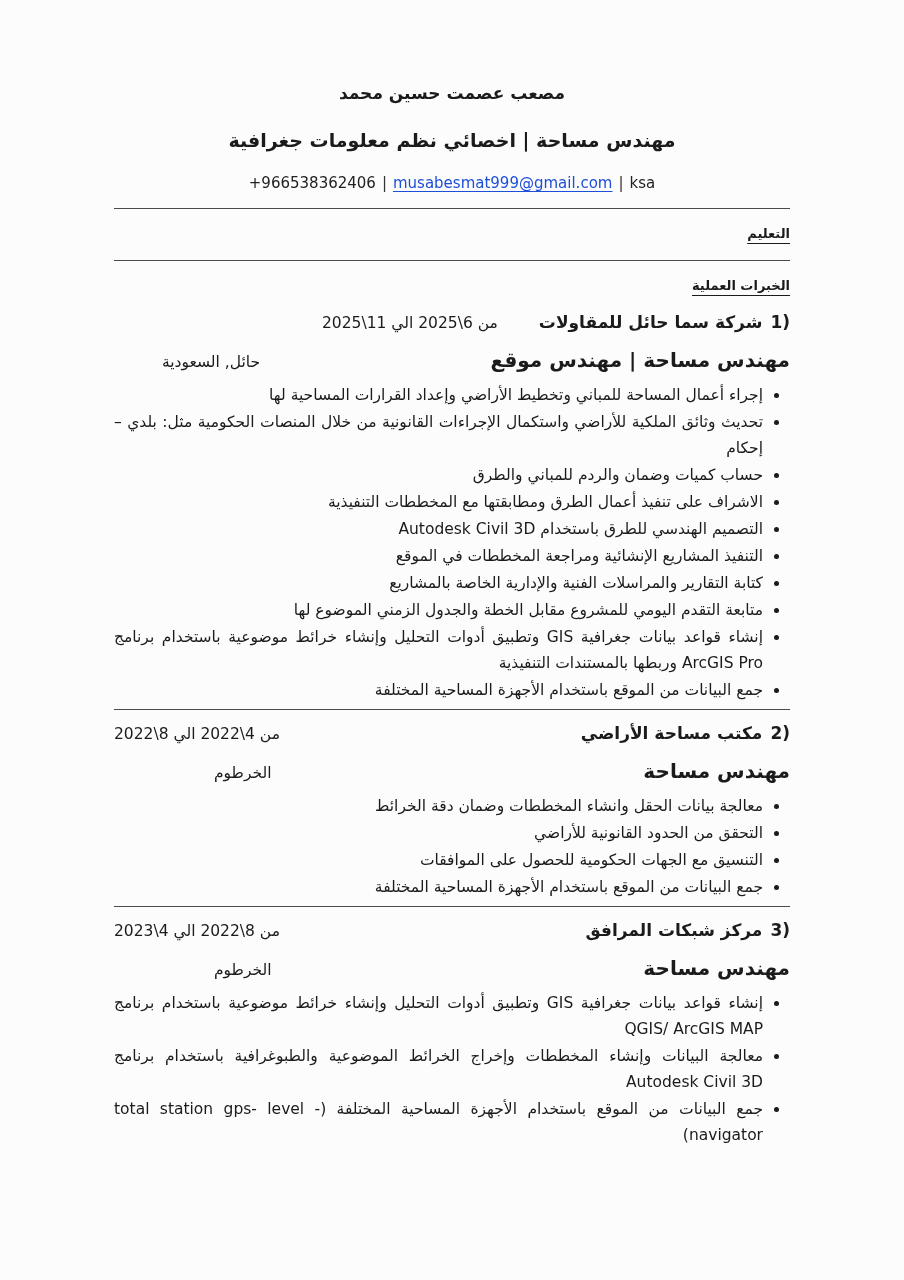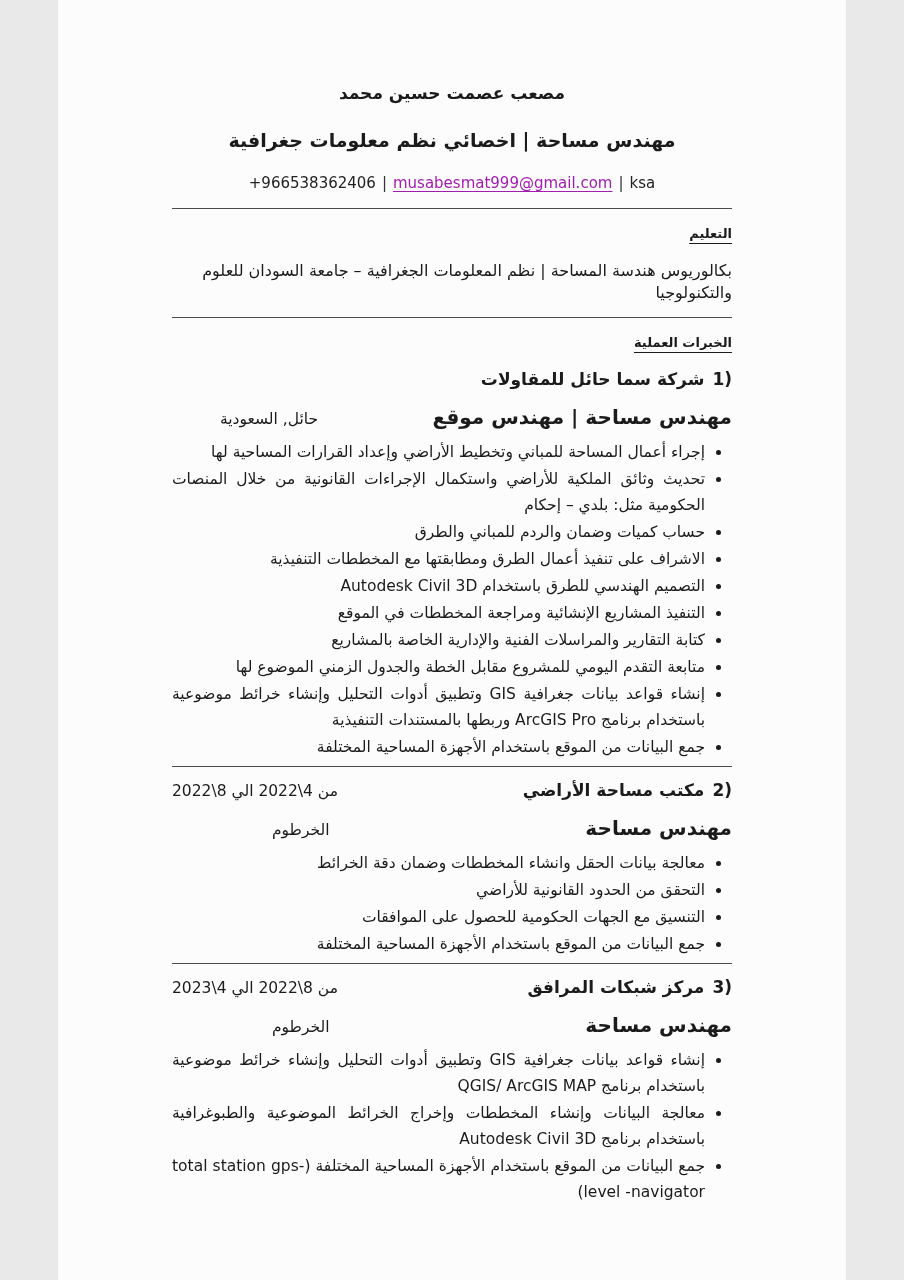--- a/index.html
+++ b/index.html
@@ -1,33 +1,33 @@
 <!DOCTYPE html>
 <html lang="ar"><head>
 <meta charset="utf-8">
 <style>
   html,body{margin:0;padding:0;background:#e9e9e9;}
   .page{
     position:relative;
-    width:788px;height:1280px;
+    width:904px;height:1280px;
     margin:0 auto;
     background:#fcfcfc;
     font-family:"DejaVu Sans",sans-serif;
     color:#1b1b1b;
     direction:rtl;
     box-sizing:border-box;
     padding:82px 114px 0 114px;
     overflow:hidden;
   }
   .center{text-align:center;}
   .name{font-size:17px;font-weight:bold;line-height:22px;}
   .title{font-size:19px;font-weight:bold;line-height:25px;margin-top:24px;}
   .contact{direction:ltr;font-size:15px;line-height:20px;margin-top:20px;color:#222;}
   .contact .sep{margin:0 6px;color:#333;}
-  .email{color:#a21caf;text-decoration:underline;text-underline-offset:3px;cursor:pointer;}
+  .email{color:#1d4ed8;text-decoration:underline;text-underline-offset:3px;cursor:pointer;}
   hr{border:none;border-top:1.4px solid #4a4a4a;margin:15px 0 0 0;}
   .sec-head{
     font-size:13px;font-weight:bold;margin:12px 0 0 0;
     text-decoration:underline;text-underline-offset:5px;
     text-align:right;line-height:26px;
   }
   .degree{font-size:16px;line-height:22px;margin-top:13px;text-align:right;}
   .hr2{margin-top:13px;}
   .row{display:flex;justify-content:space-between;align-items:baseline;}
   .head-row{margin-top:13px;}
@@ -56,33 +56,33 @@
     <div class="title center">مهندس مساحة | اخصائي نظم معلومات جغرافية</div>
     <div class="contact center">
       <span>+966538362406</span><span class="sep">|</span><span class="email">musabesmat999@gmail.com</span><span class="sep">|</span><span>ksa</span>
     </div>
   </header>
 
   <hr>
 
   <section>
     <h2 class="sec-head">التعليم</h2>
-    <div class="degree">بكالوريوس هندسة المساحة | نظم المعلومات الجغرافية – جامعة السودان للعلوم والتكنولوجيا</div>
   </section>
 
   <hr class="hr2">
 
   <section>
     <h2 class="sec-head">الخبرات العملية</h2>
 
     <article class="entry">
       <div class="row head-row">
         <div class="company">
           <span class="num" dir="ltr">1)</span><span>شركة سما حائل للمقاولات</span>
         </div>
+        <div class="dates d0">من 6\2025 الي 11\2025</div>
       </div>
       <div class="row sub-row">
         <div class="role">مهندس مساحة | مهندس موقع</div>
         <div class="loc l0">حائل, السعودية</div>
       </div>
       <ul>
         <li>إجراء أعمال المساحة للمباني وتخطيط الأراضي وإعداد القرارات المساحية لها</li>
         <li>تحديث وثائق الملكية للأراضي واستكمال الإجراءات القانونية من خلال المنصات الحكومية مثل: بلدي – إحكام</li>
         <li>حساب كميات وضمان والردم للمباني والطرق</li>
         <li>الاشراف على تنفيذ أعمال الطرق ومطابقتها مع المخططات التنفيذية</li>

